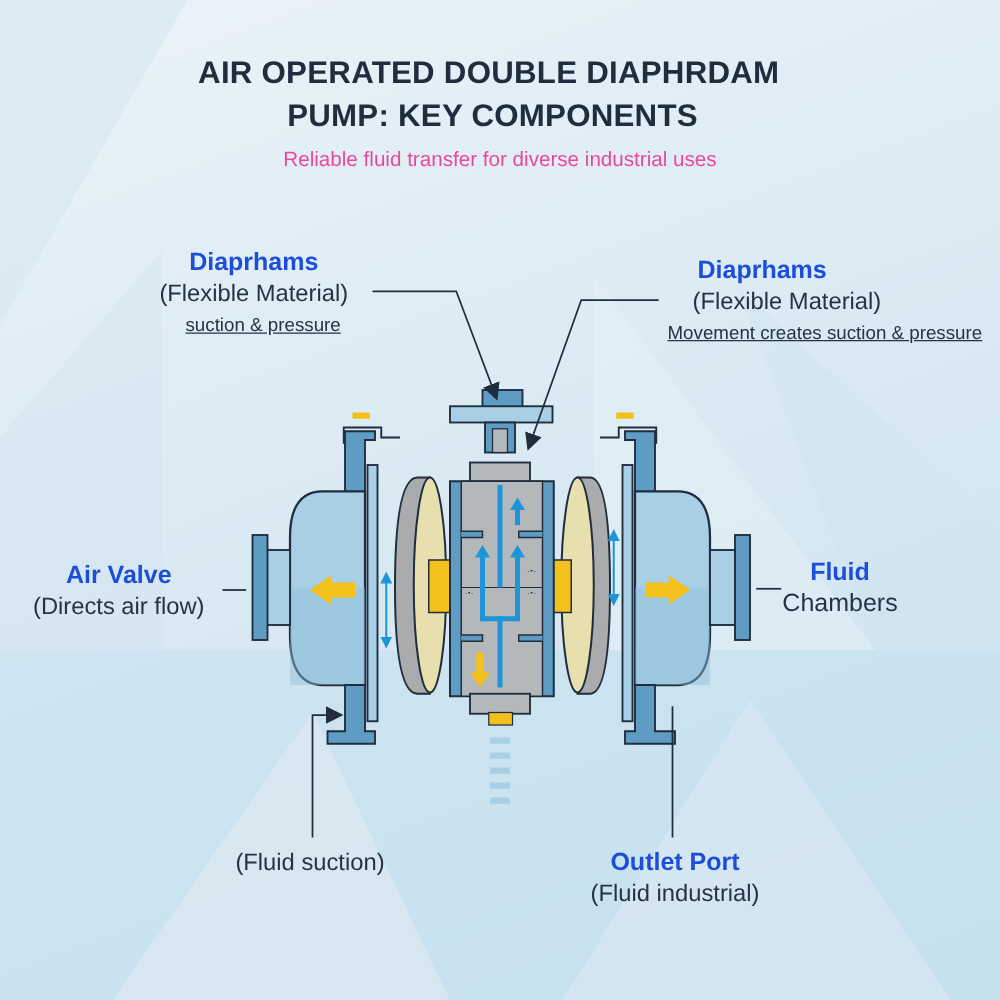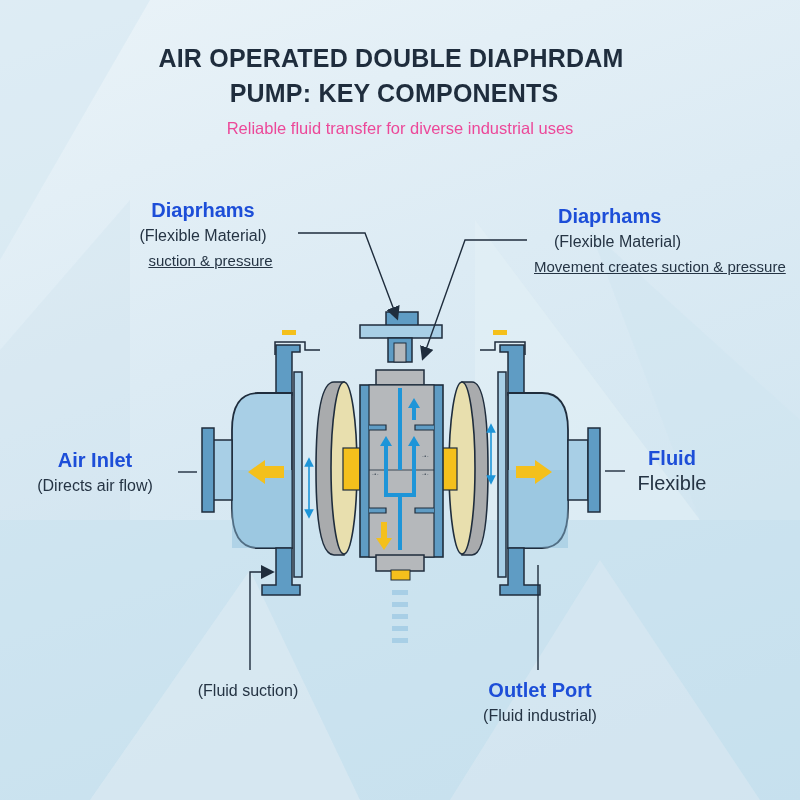--- a/index.html
+++ b/index.html
@@ -16,21 +16,21 @@
       color: #1f2d3d;
     }
     .title.l1 { top: 42px; left: -9px; }
     .title.l2 { top: 77px; left: -6px; }
     .subtitle {
       position: absolute; top: 119px; left: 0; width: 800px; text-align: center;
       font-size: 16.5px; color: #ec4899;
     }
     .label { position: absolute; text-align: center; white-space: nowrap; }
     .label .head { font-weight: bold; font-size: 20px; line-height: 25px; color: #1d4ed8; }
-    .label .sub { font-size: 16px; line-height: 25px; color: #253444; }
+    .label .sub { font-size: 19px; line-height: 25px; color: #253444; }
     .label .sub2 { font-size: 15px; line-height: 25px; color: #253444; text-decoration: underline; }
     .diagram { position: absolute; left: 0; top: 0; width: 800px; height: 800px; }
   </style>
 </head>
 <body>
 
 <svg class="bg" viewBox="0 0 800 800">
   <polygon points="0,0 150,0 0,260" fill="#d6e8f2" opacity="0.6"></polygon>
   <polygon points="0,520 800,520 800,800 0,800" fill="#c4dfee" opacity="0.5"></polygon>
   <polygon points="475,220 700,520 475,520" fill="#e4f0f6" opacity="0.55"></polygon>
@@ -168,27 +168,27 @@
   <div class="sub2" style="padding-left:15px;">suction &amp; pressure</div>
 </div>
 
 <div class="label" style="left:534px; top:204px; text-align:left;">
   <div class="head" style="padding-left:24px;">Diaprhams</div>
   <div class="sub" style="padding-left:20px;">(Flexible Material)</div>
   <div class="sub2">Movement creates suction &amp; pressure</div>
 </div>
 
 <div class="label" style="left:14px; top:448px; width:162px;">
-  <div class="head">Air Inlet</div>
+  <div class="head">Air Valve</div>
   <div class="sub">(Directs air flow)</div>
 </div>
 
 <div class="label" style="left:612px; top:446px; width:120px;">
   <div class="head" style="font-weight:bold; font-size:20px;">Fluid</div>
-  <div class="sub" style="font-size:20px;">Flexible</div>
+  <div class="sub" style="font-size:20px;">Chambers</div>
 </div>
 
 <div class="label" style="left:168px; top:678px; width:160px;">
   <div class="sub">(Fluid suction)</div>
 </div>
 
 <div class="label" style="left:450px; top:678px; width:180px;text-align:center;">
   <div class="head">Outlet Port</div>
   <div class="sub">(Fluid industrial)</div>
 </div>

